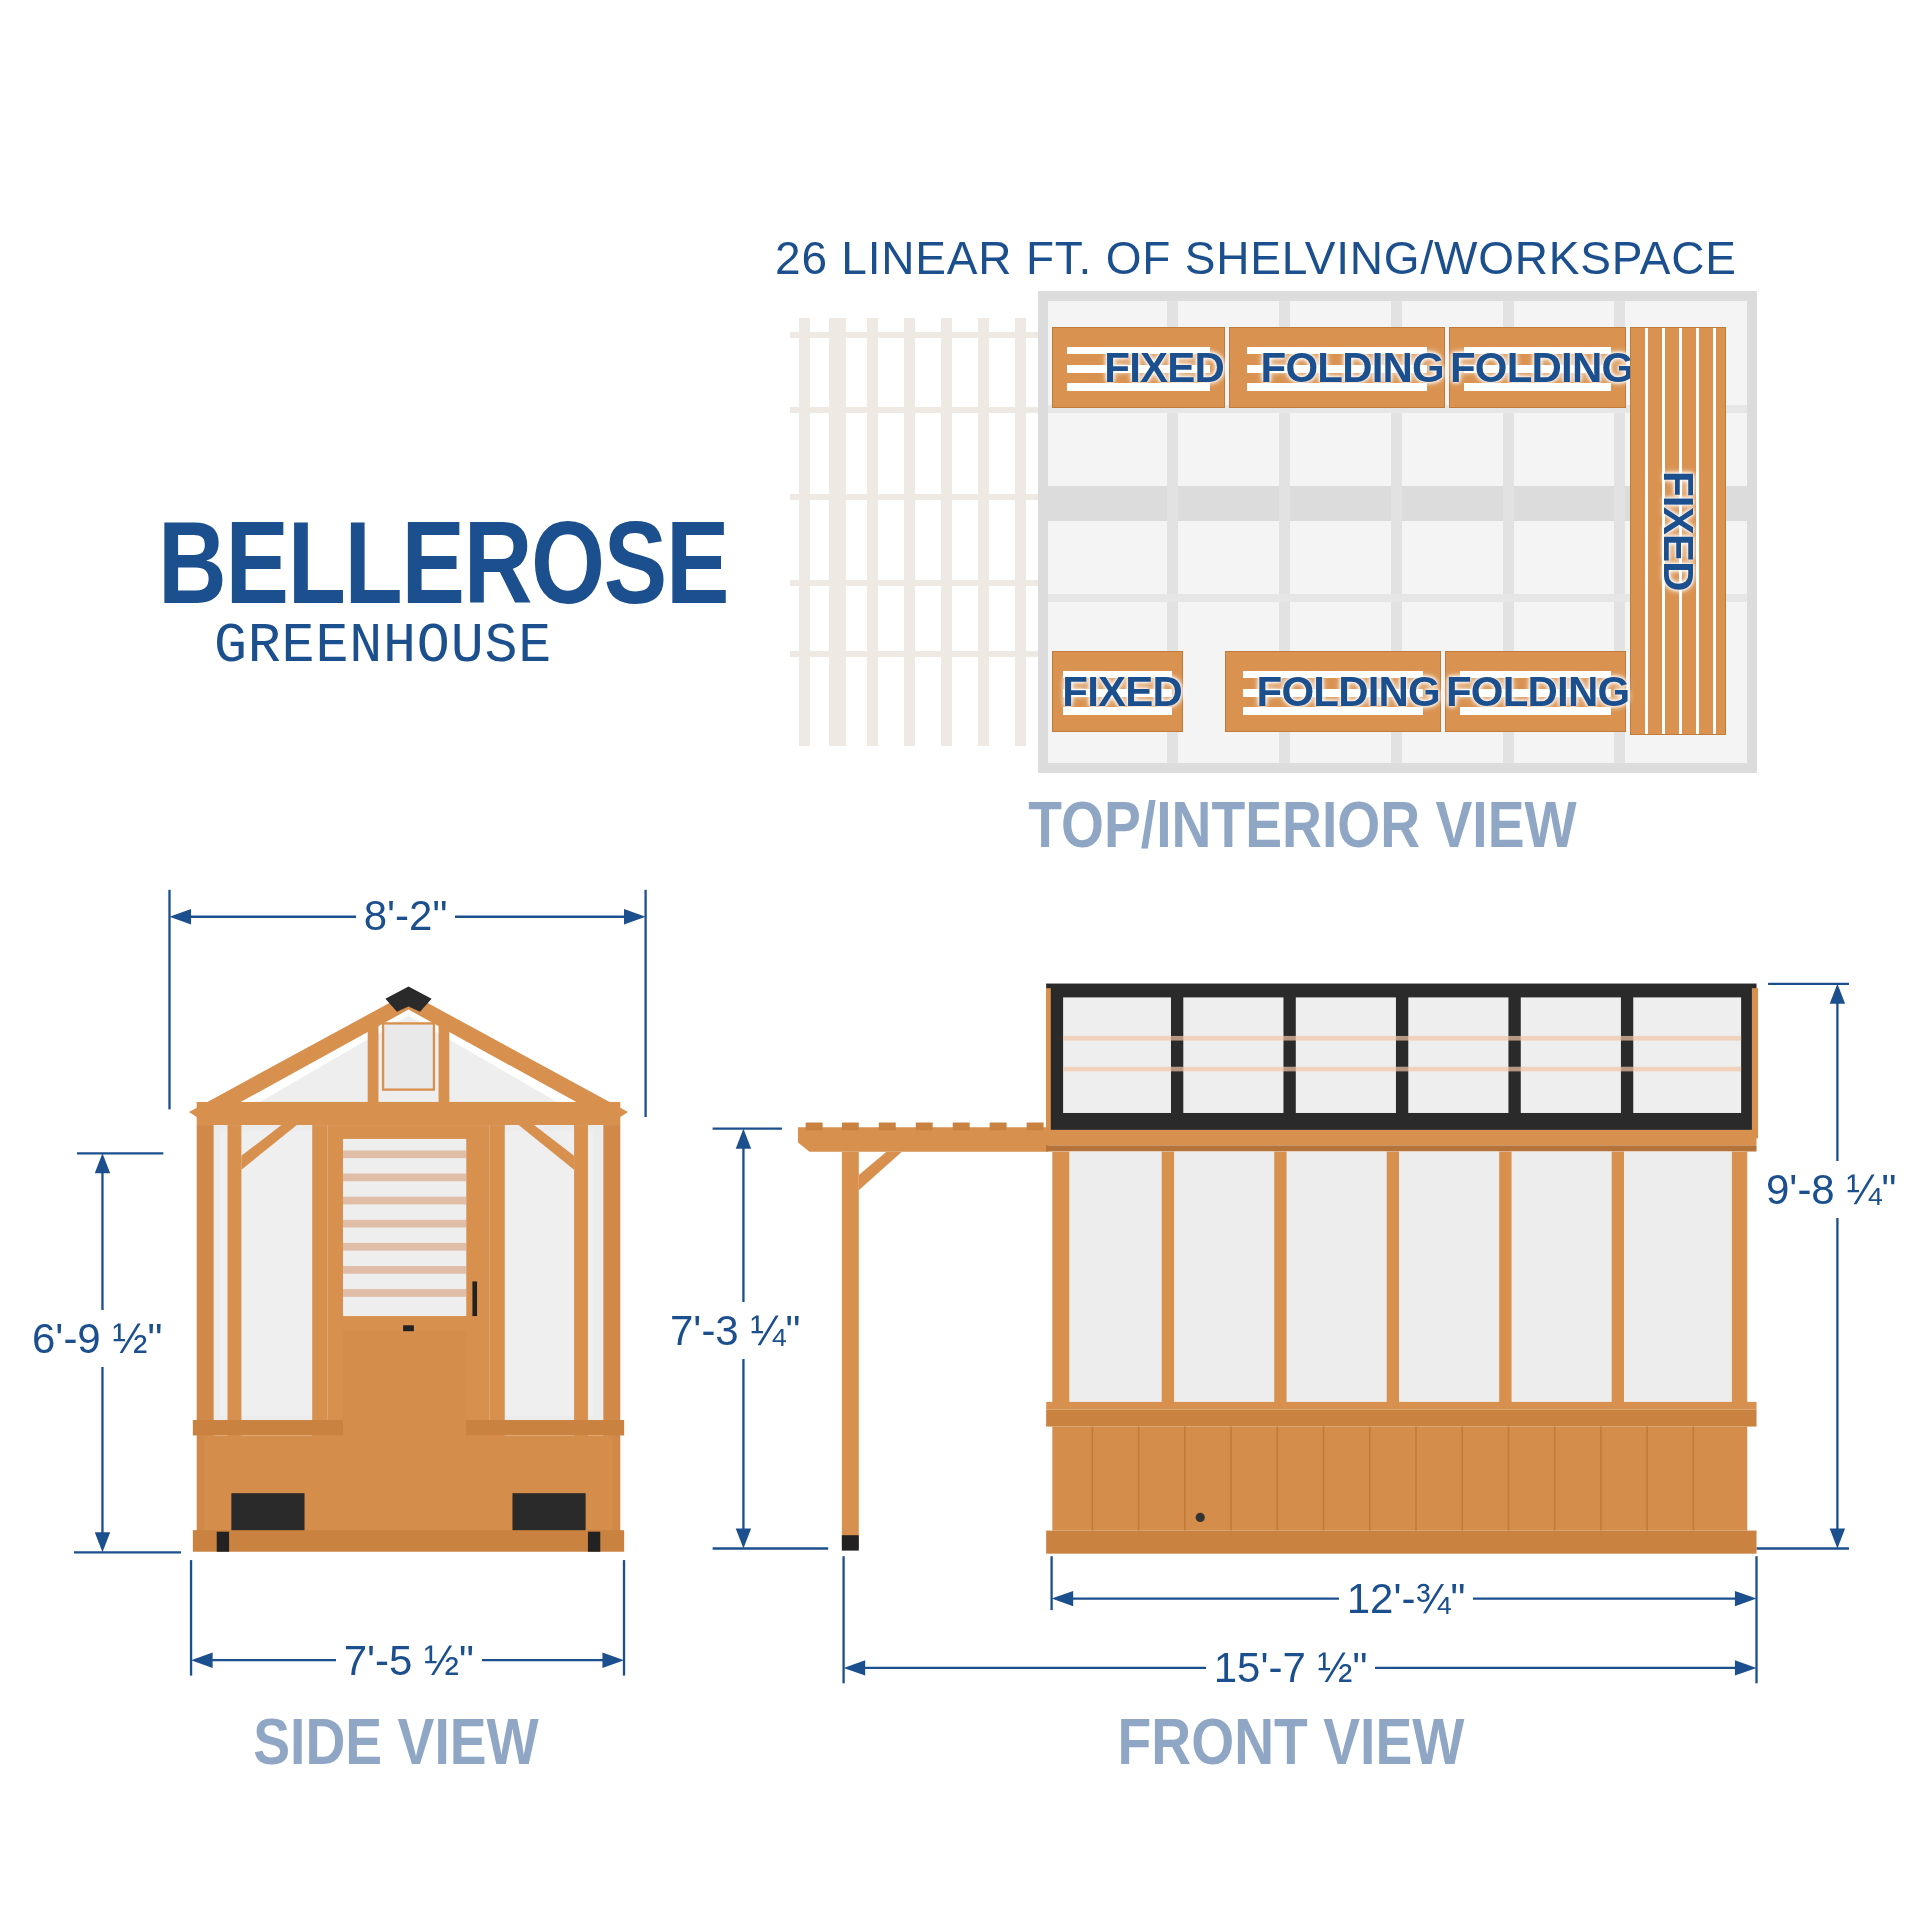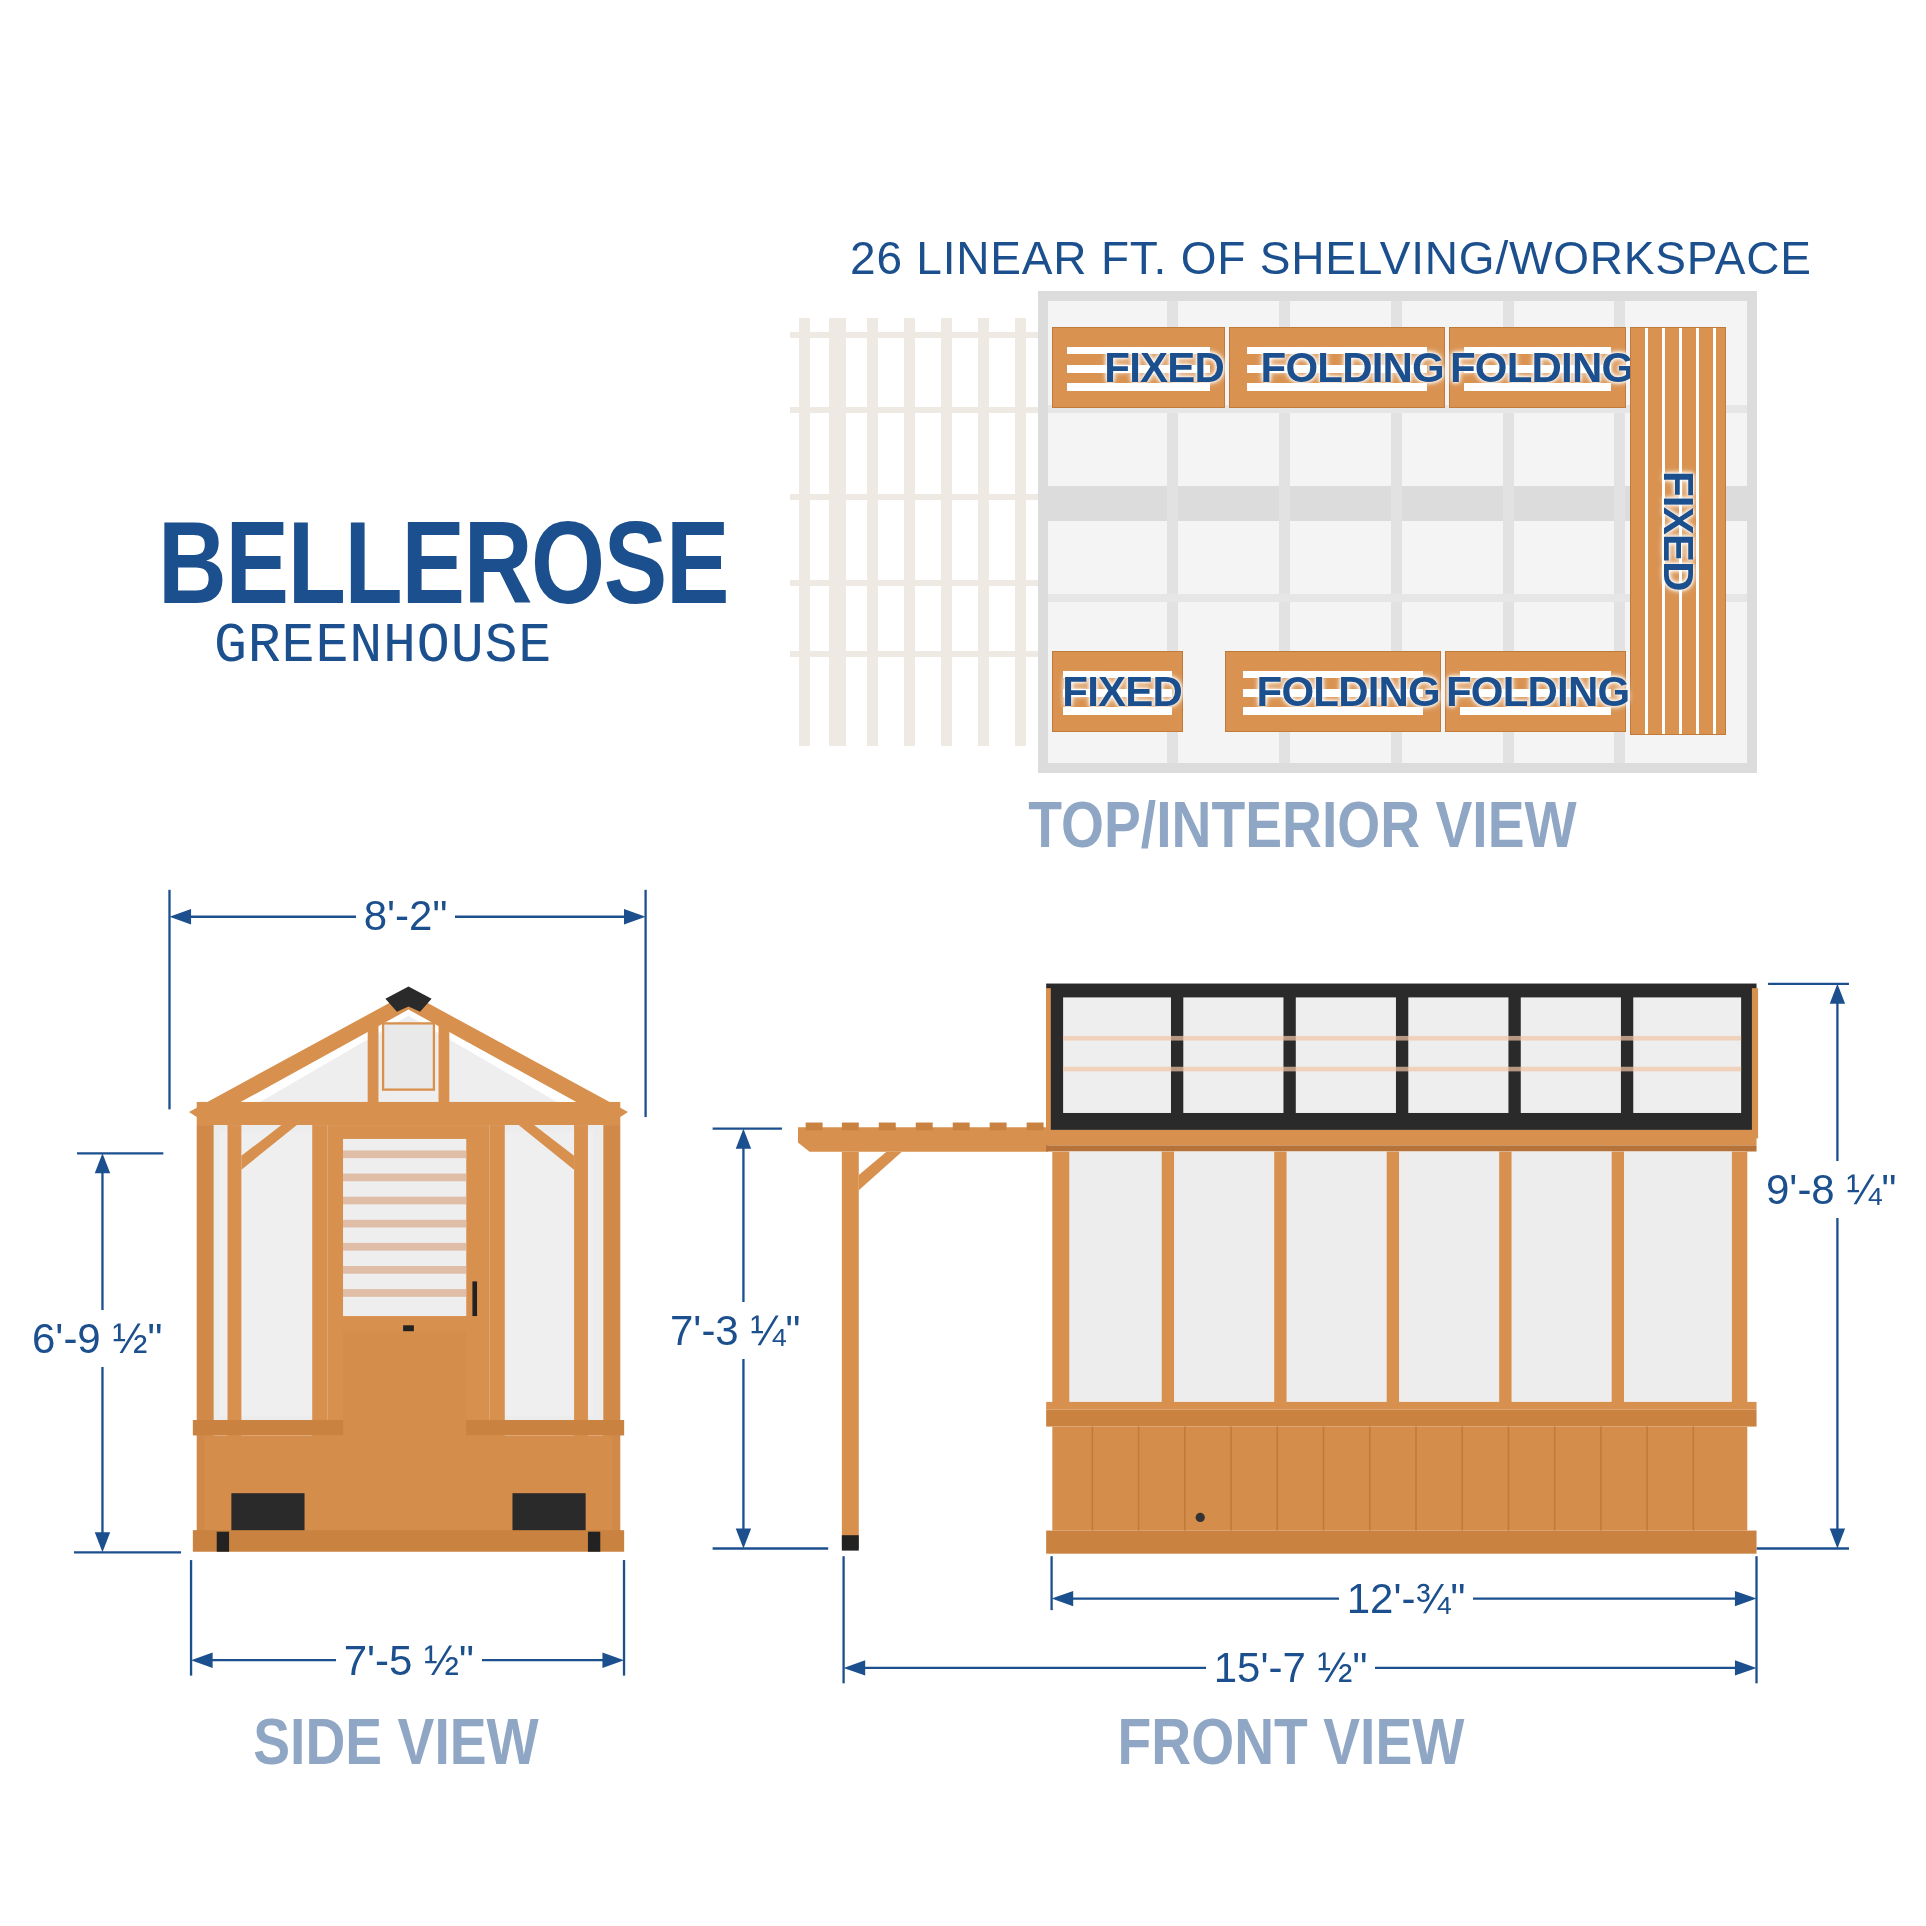--- a/index.html
+++ b/index.html
@@ -16,21 +16,21 @@
   .shelf-label{position:absolute;left:0;right:0;top:50%;transform:translateY(-50%);text-align:right;color:#1b4f8d;font-weight:bold;font-size:42px;line-height:1;text-shadow:0 0 4.6px #fff,0 0 7.7px #fff,0 0 3.1px #fff;letter-spacing:-0.8px;}
   .shelf-label.vert{writing-mode:vertical-rl;top:0;bottom:0;transform:none;display:flex;align-items:center;justify-content:center;}
   .pane{background:repeating-linear-gradient(90deg,#e8e8e8 0 6px,#f7f7f7 6px 10px);}
 </style>
 </head>
 <body>
 
 <div class="abs title" style="left:158px;top:505px;">BELLEROSE</div>
 <div class="abs subtitle" style="left:214px;top:619px;">GREENHOUSE</div>
 
-<div class="abs caption" style="left:850px;top:235px;">26 LINEAR FT. OF SHELVING/WORKSPACE</div>
+<div class="abs caption" style="left:775px;top:235px;">26 LINEAR FT. OF SHELVING/WORKSPACE</div>
 
 <div class="abs" style="left:790px;top:291px;width:967px;height:482px;">
 
   <div class="abs" style="left:0;top:27px;width:250px;height:428px;">
     <div class="abs" style="left:9.2px;top:0;width:10.8px;height:428px;background:#efe9e4;"></div>
     <div class="abs" style="left:39px;top:0;width:17px;height:428px;background:#efe9e4;"></div>
     <div class="abs" style="left:77px;top:0;width:10.8px;height:428px;background:#efe9e4;"></div>
     <div class="abs" style="left:114px;top:0;width:10.8px;height:428px;background:#efe9e4;"></div>
     <div class="abs" style="left:151px;top:0;width:10.8px;height:428px;background:#efe9e4;"></div>
     <div class="abs" style="left:188px;top:0;width:10.8px;height:428px;background:#efe9e4;"></div>

